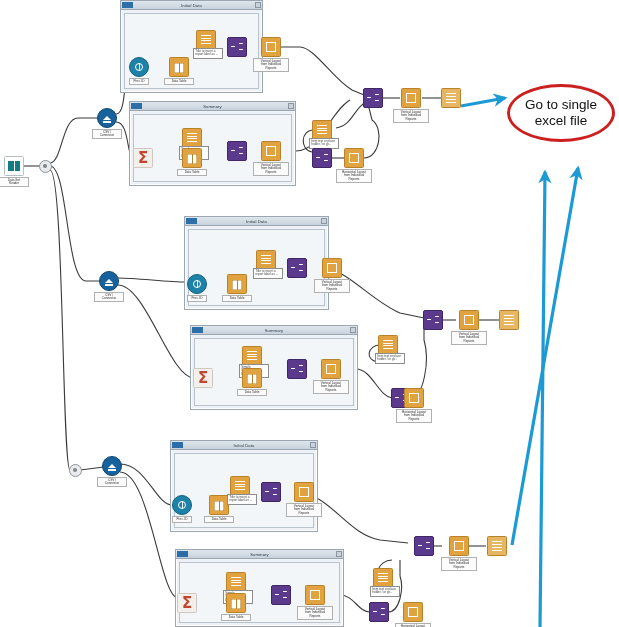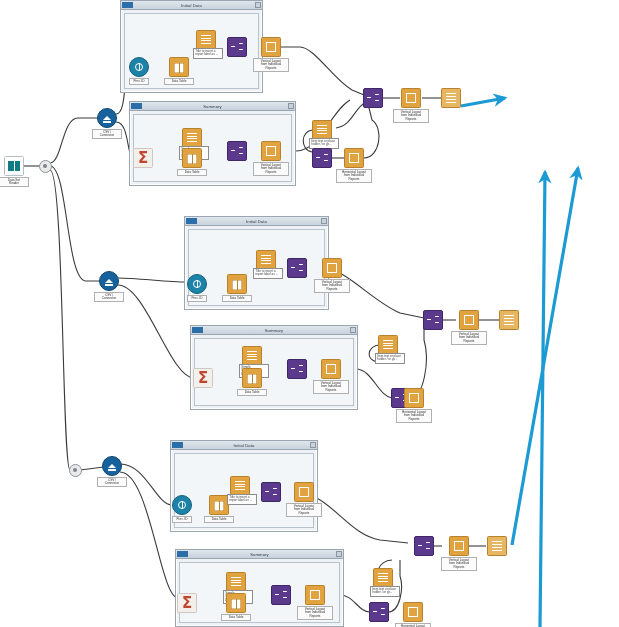--- a/index.html
+++ b/index.html
@@ -823,14 +823,18 @@
         <path d="M0,0.4 L4.4,2.5 L0,4.6 L1.3,2.5 Z" fill="#1b9ad4"></path>
       </marker>
     </defs>
     <g stroke="#1b9ad4" stroke-width="3.2" fill="none" marker-end="url(#ah)">
       <path d="M461,106 L505,98"></path>
       <path d="M540,627 L545,172"></path>
       <path d="M512,545 L578,168"></path>
     </g>
   </svg>
 
+  <div class="ellipse-callout" style="left:507px;top:84px;width:108px;height:58px;">
+    <span>Go to single
+excel file</span>
+  </div>
 
 </div>
 
 </body></html>

